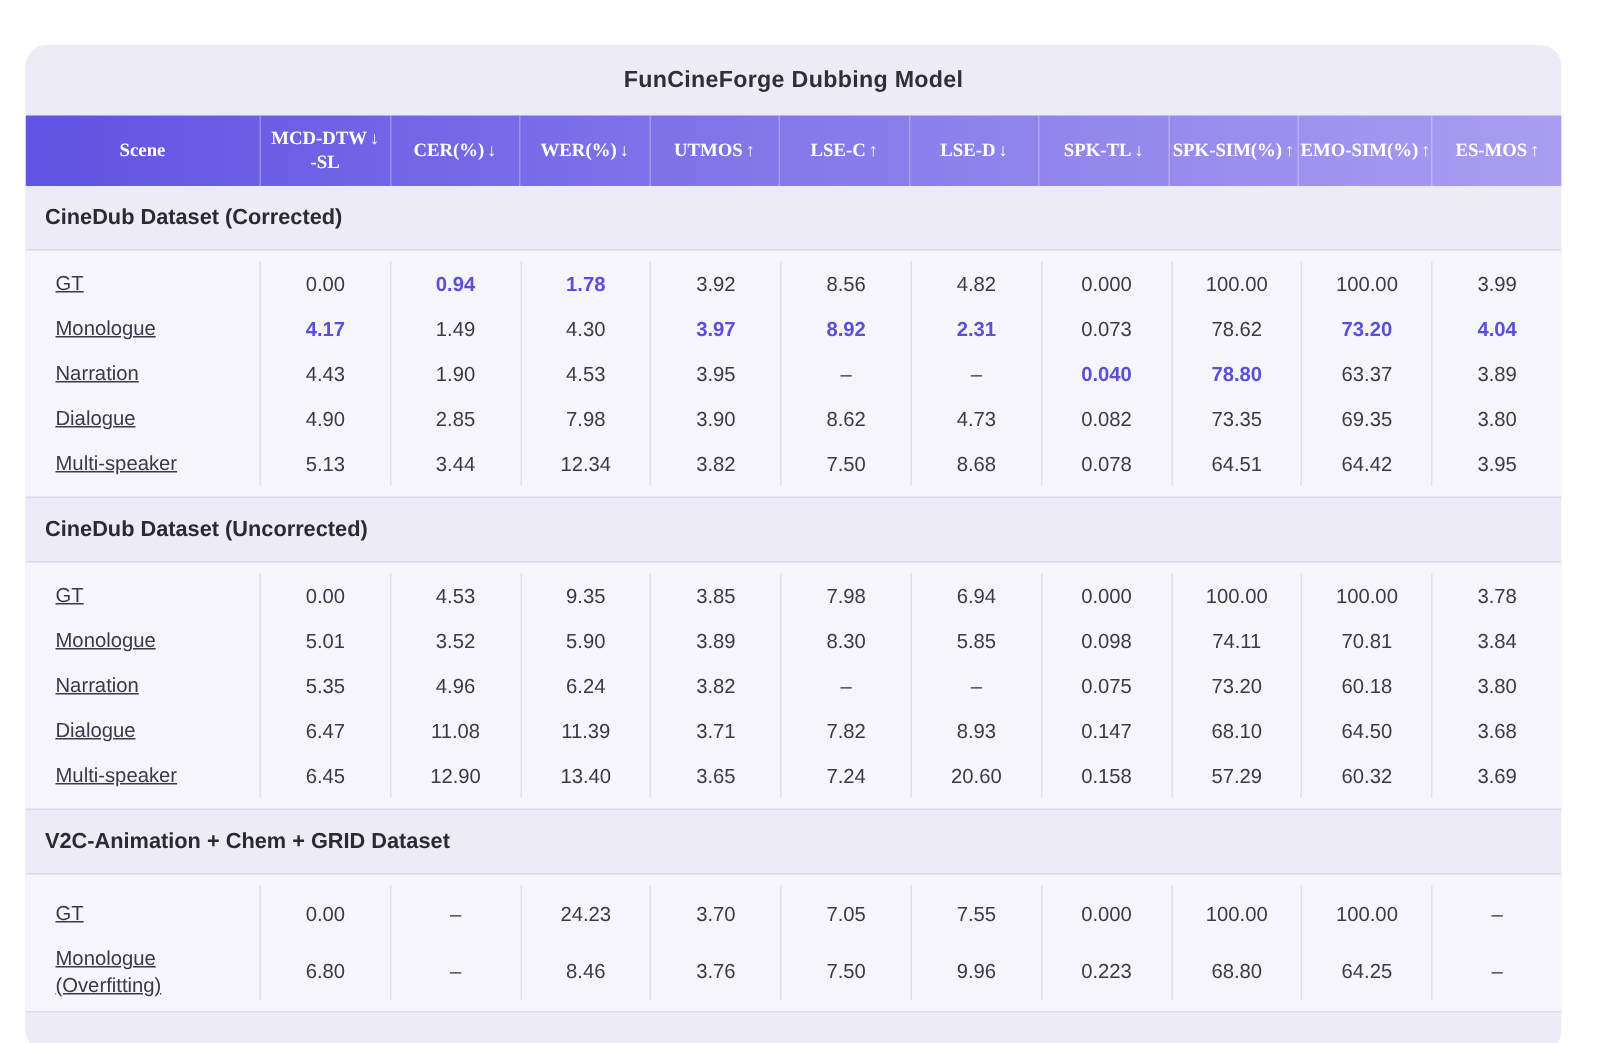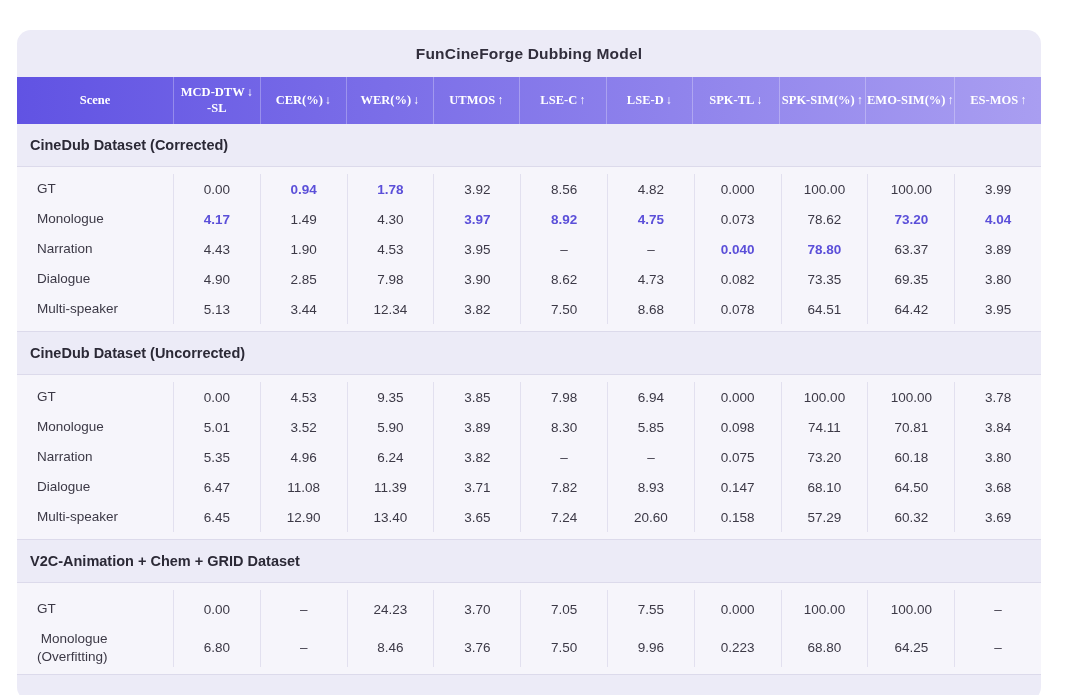--- a/index.html
+++ b/index.html
@@ -75,22 +75,23 @@
     font-size:13.5px;color:var(--body-text);
     border-left:1px solid var(--col-sep);
     padding:2px 4px;
     text-align:center;
   }
   .cell.scene{
     justify-content:flex-start;
     padding-left:20px;
     border-left:none;
     white-space:pre-line;
-    text-align:right;
+    text-align:left;
     line-height:1.3;
+    text-decoration:underline;
   }
   .cell.hl{color:var(--accent);font-weight:bold;}
   .row.tall{min-height:38px;}
 </style>
 </head>
 <body>
 
 <div class="card">
   <div class="card-title">FunCineForge Dubbing Model</div>
   <div class="header-row" id="headerRow">
@@ -145,21 +146,21 @@
           <div class="cell">100.00</div>
           <div class="cell">3.99</div>
         </div>
         <div class="row">
           <div class="cell scene">Monologue</div>
           <div class="cell hl">4.17</div>
           <div class="cell">1.49</div>
           <div class="cell">4.30</div>
           <div class="cell hl">3.97</div>
           <div class="cell hl">8.92</div>
-          <div class="cell hl">4.75</div>
+          <div class="cell hl">2.31</div>
           <div class="cell">0.073</div>
           <div class="cell">78.62</div>
           <div class="cell hl">73.20</div>
           <div class="cell hl">4.04</div>
         </div>
         <div class="row">
           <div class="cell scene">Narration</div>
           <div class="cell">4.43</div>
           <div class="cell">1.90</div>
           <div class="cell">4.53</div>

